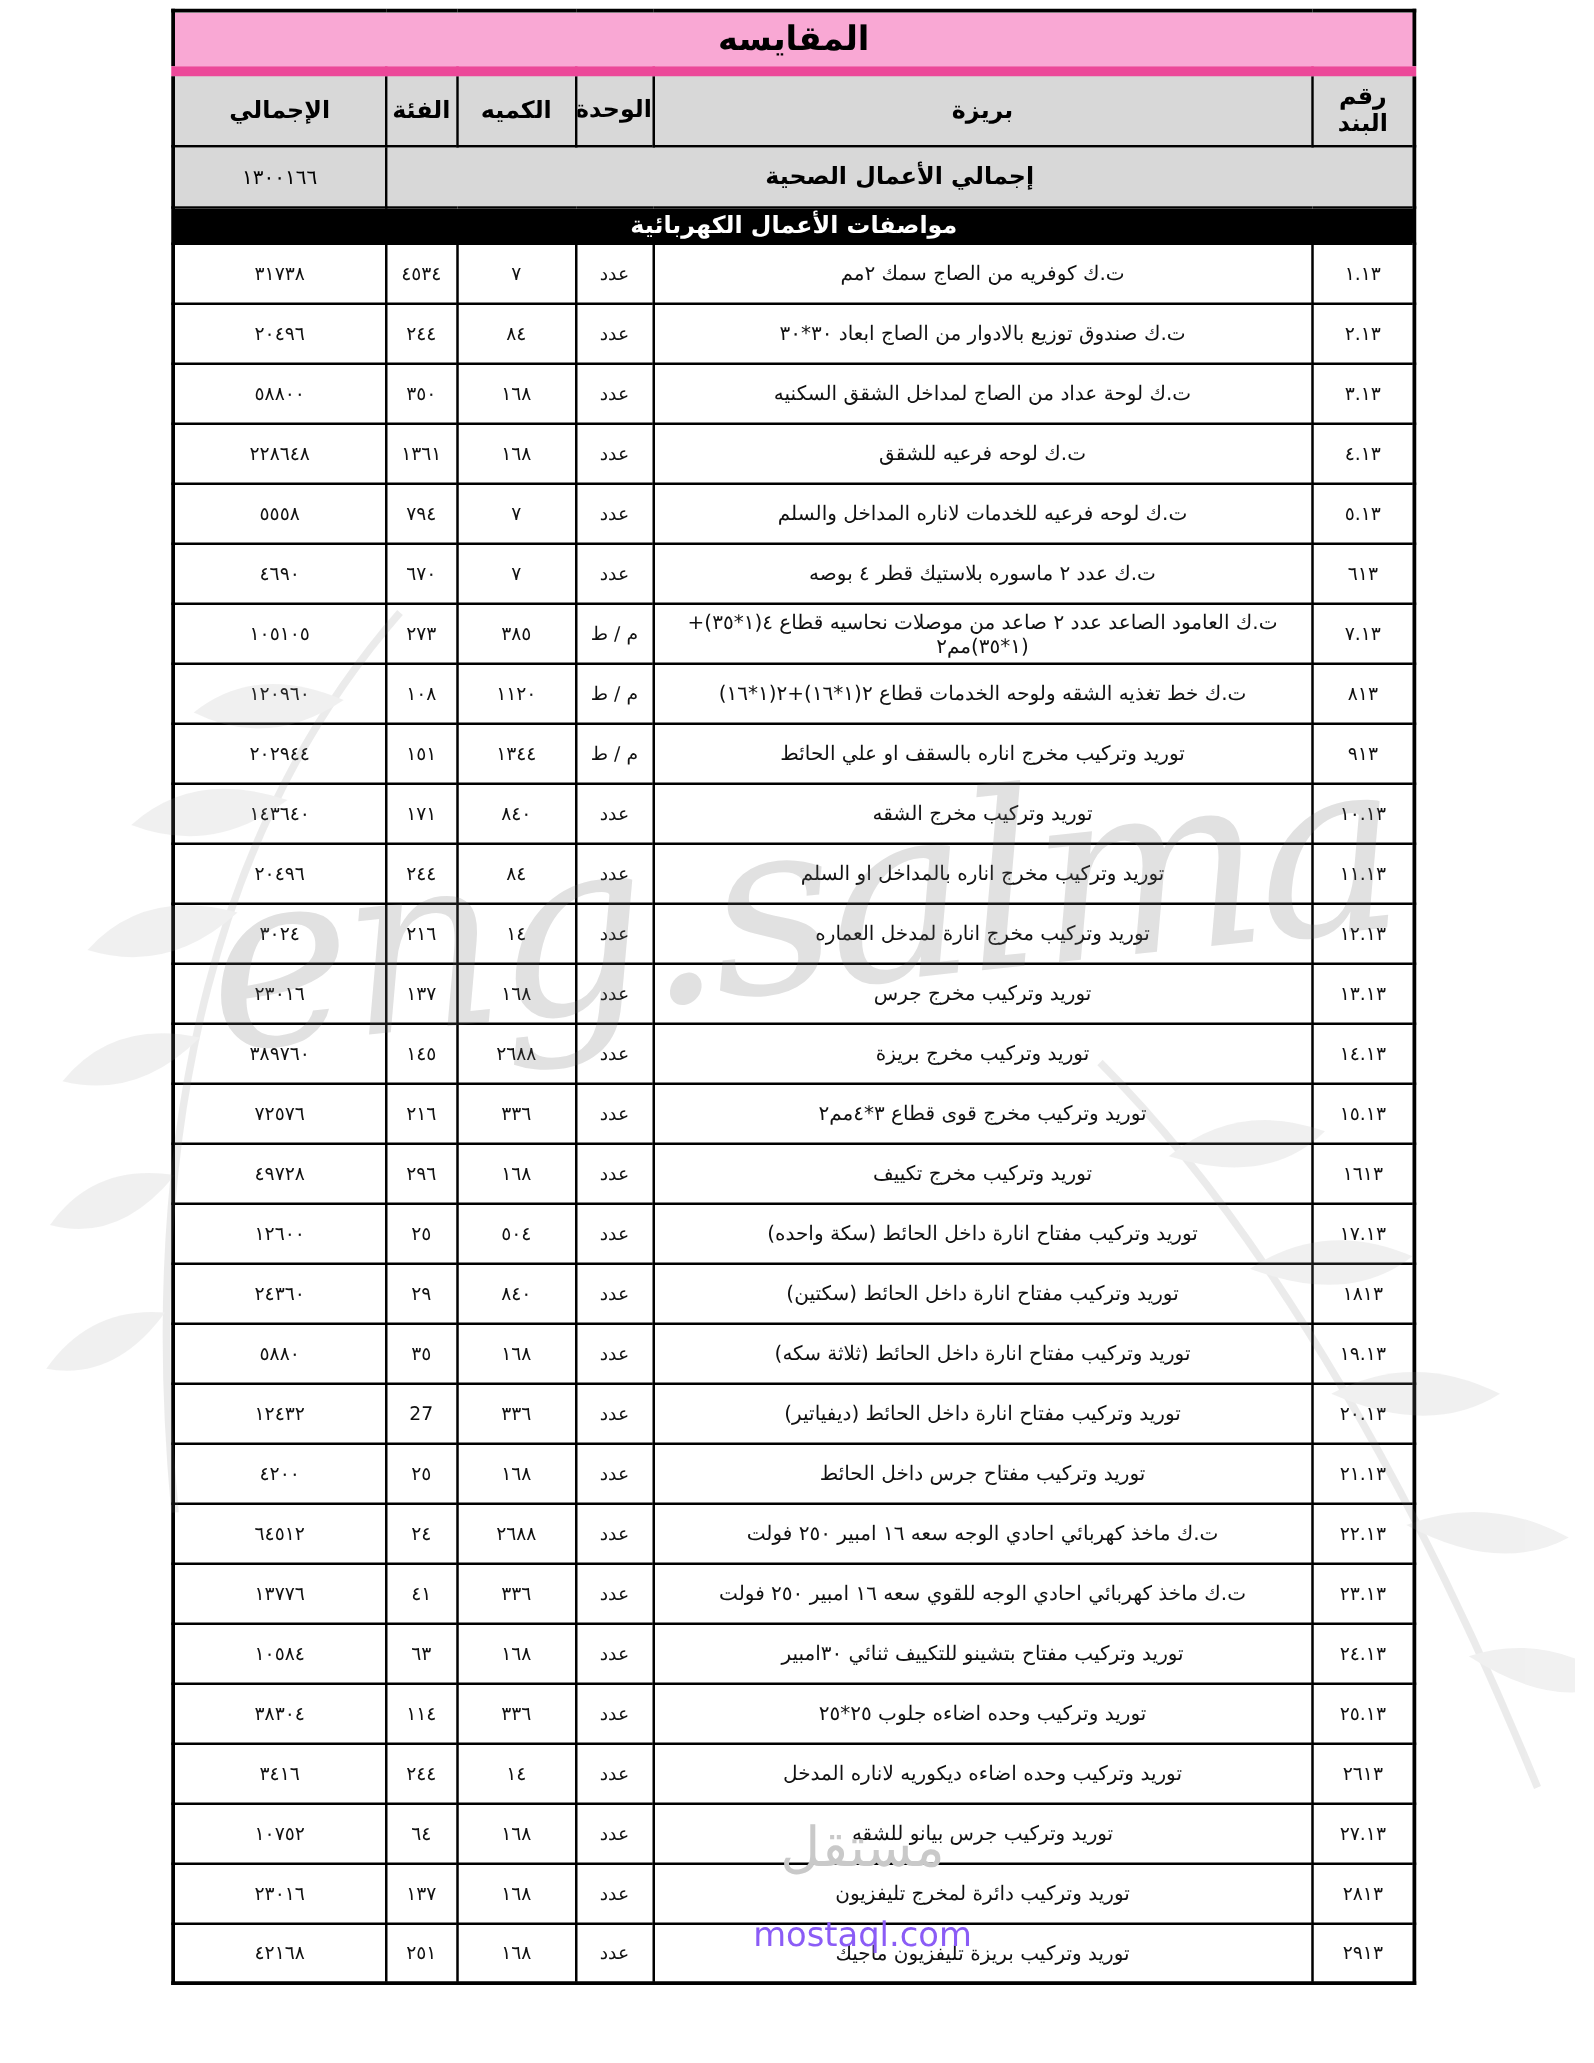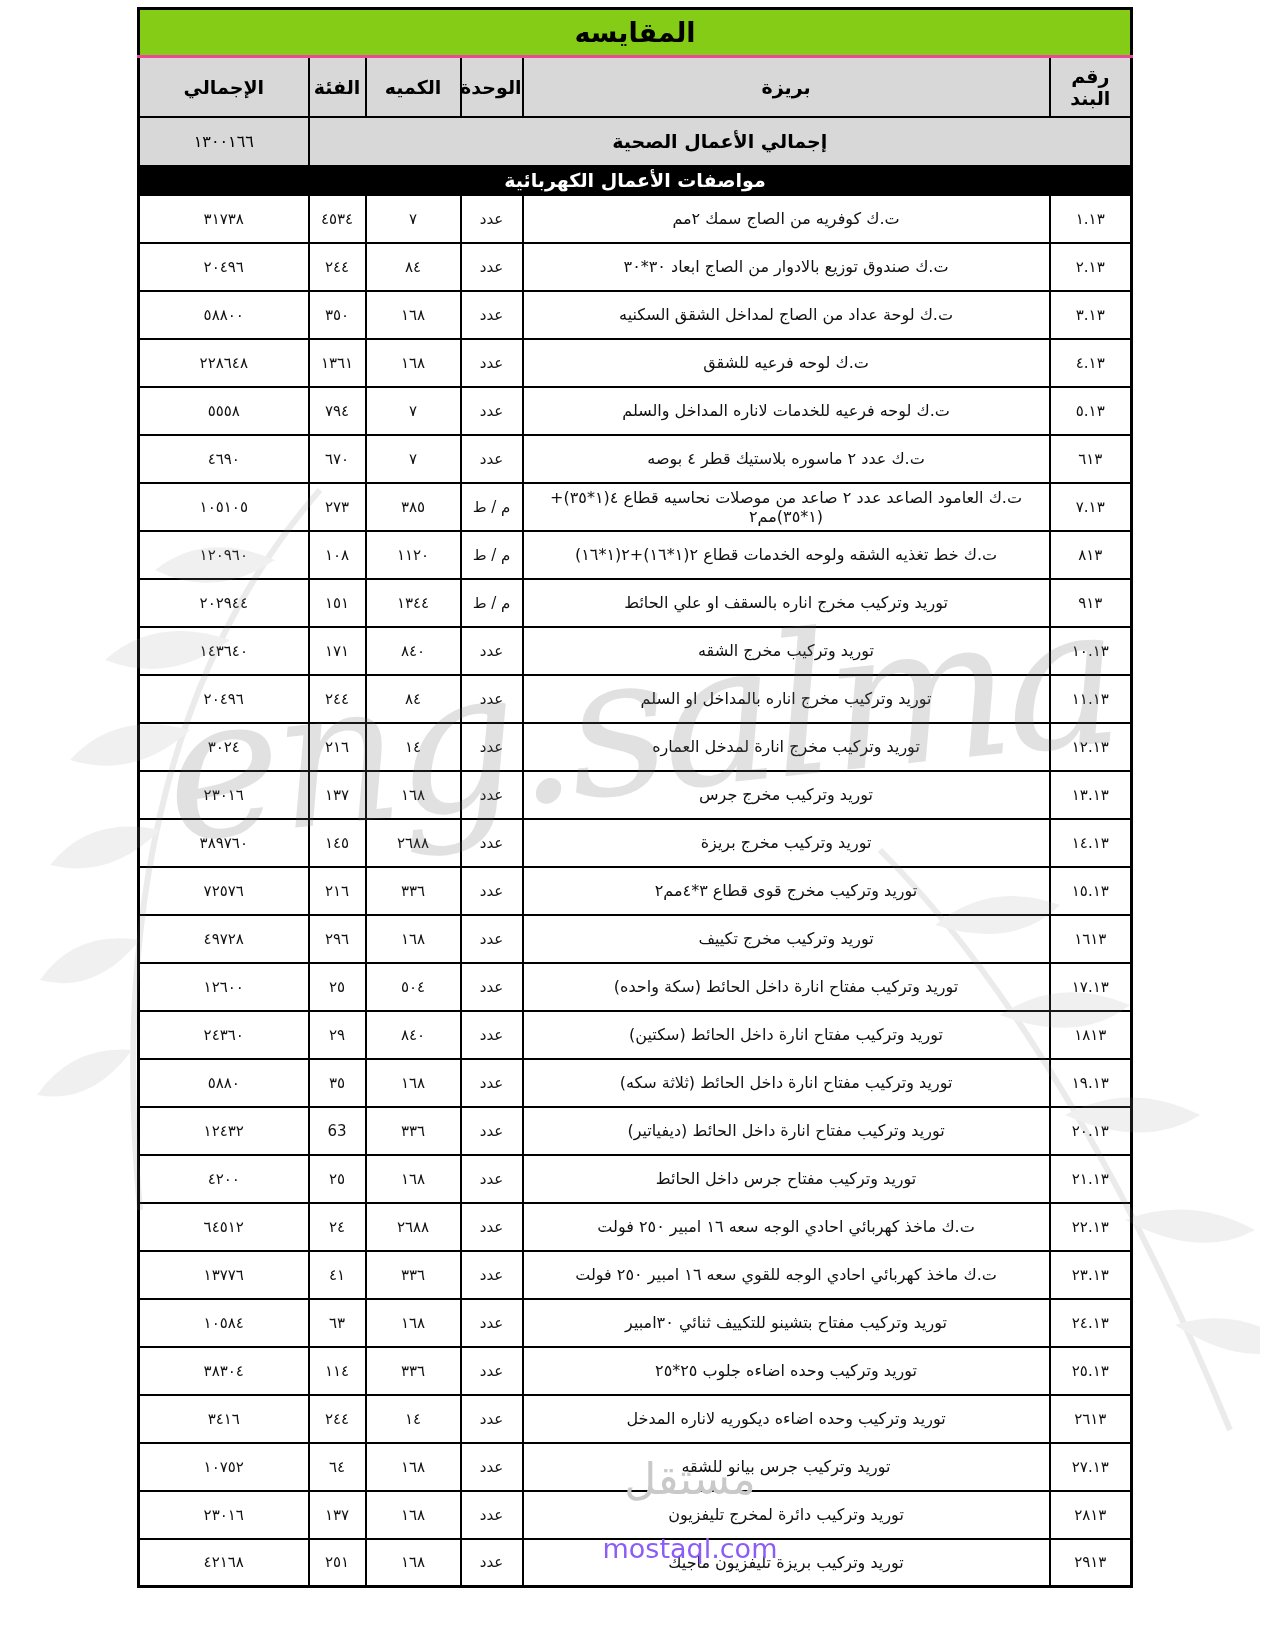--- a/index.html
+++ b/index.html
@@ -27,23 +27,23 @@
 
   col.c-no    { width:82px;  }
   col.c-item  { width:527px; }
   col.c-unit  { width:62px;  }
   col.c-qty   { width:95px;  }
   col.c-rate  { width:57px;  }
   col.c-total { width:170px; }
 
   tr.title-row td {
     height:48px;
-    background:#84cc16;
+    background:#f9a8d4;
     font-size:27px; font-weight:bold; color:#000;
-    border-bottom:3px solid #ec4899;
+    border-bottom:8px solid #ec4899;
     margin-top:17px;
   }
   tr.header-row th {
     height:60px;
     background:#d8d8d8;
     font-size:19px; font-weight:bold; color:#000;
   }
   tr.summary-row td {
     height:49px;
     background:#d8d8d8;
@@ -302,21 +302,21 @@
       <td class="cell-qty">١٦٨</td>
       <td class="cell-rate">٣٥</td>
       <td class="cell-total">٥٨٨٠</td>
     </tr>
 
     <tr class="data-row">
       <td class="cell-no">٢٠.١٣</td>
       <td class="cell-item">توريد وتركيب مفتاح انارة داخل الحائط (ديفياتير)</td>
       <td class="cell-unit">عدد</td>
       <td class="cell-qty">٣٣٦</td>
-      <td class="cell-rate">63</td>
+      <td class="cell-rate">27</td>
       <td class="cell-total">١٢٤٣٢</td>
     </tr>
 
     <tr class="data-row">
       <td class="cell-no">٢١.١٣</td>
       <td class="cell-item">توريد وتركيب مفتاح  جرس داخل الحائط</td>
       <td class="cell-unit">عدد</td>
       <td class="cell-qty">١٦٨</td>
       <td class="cell-rate">٢٥</td>
       <td class="cell-total">٤٢٠٠</td>

